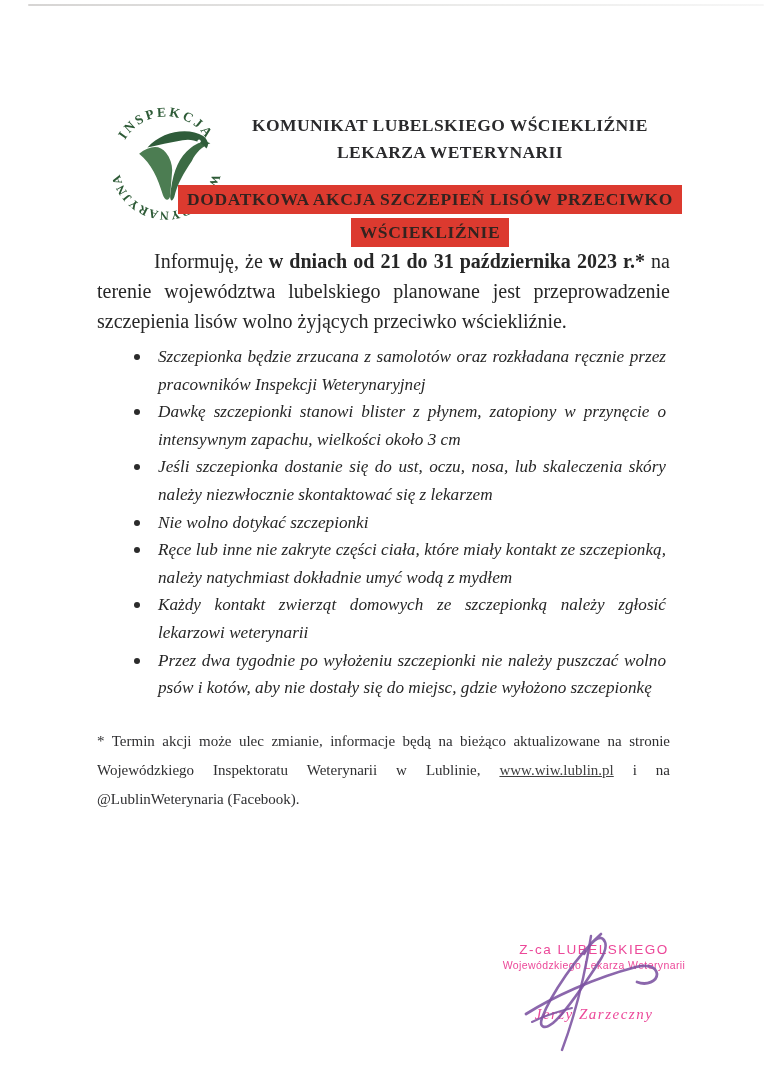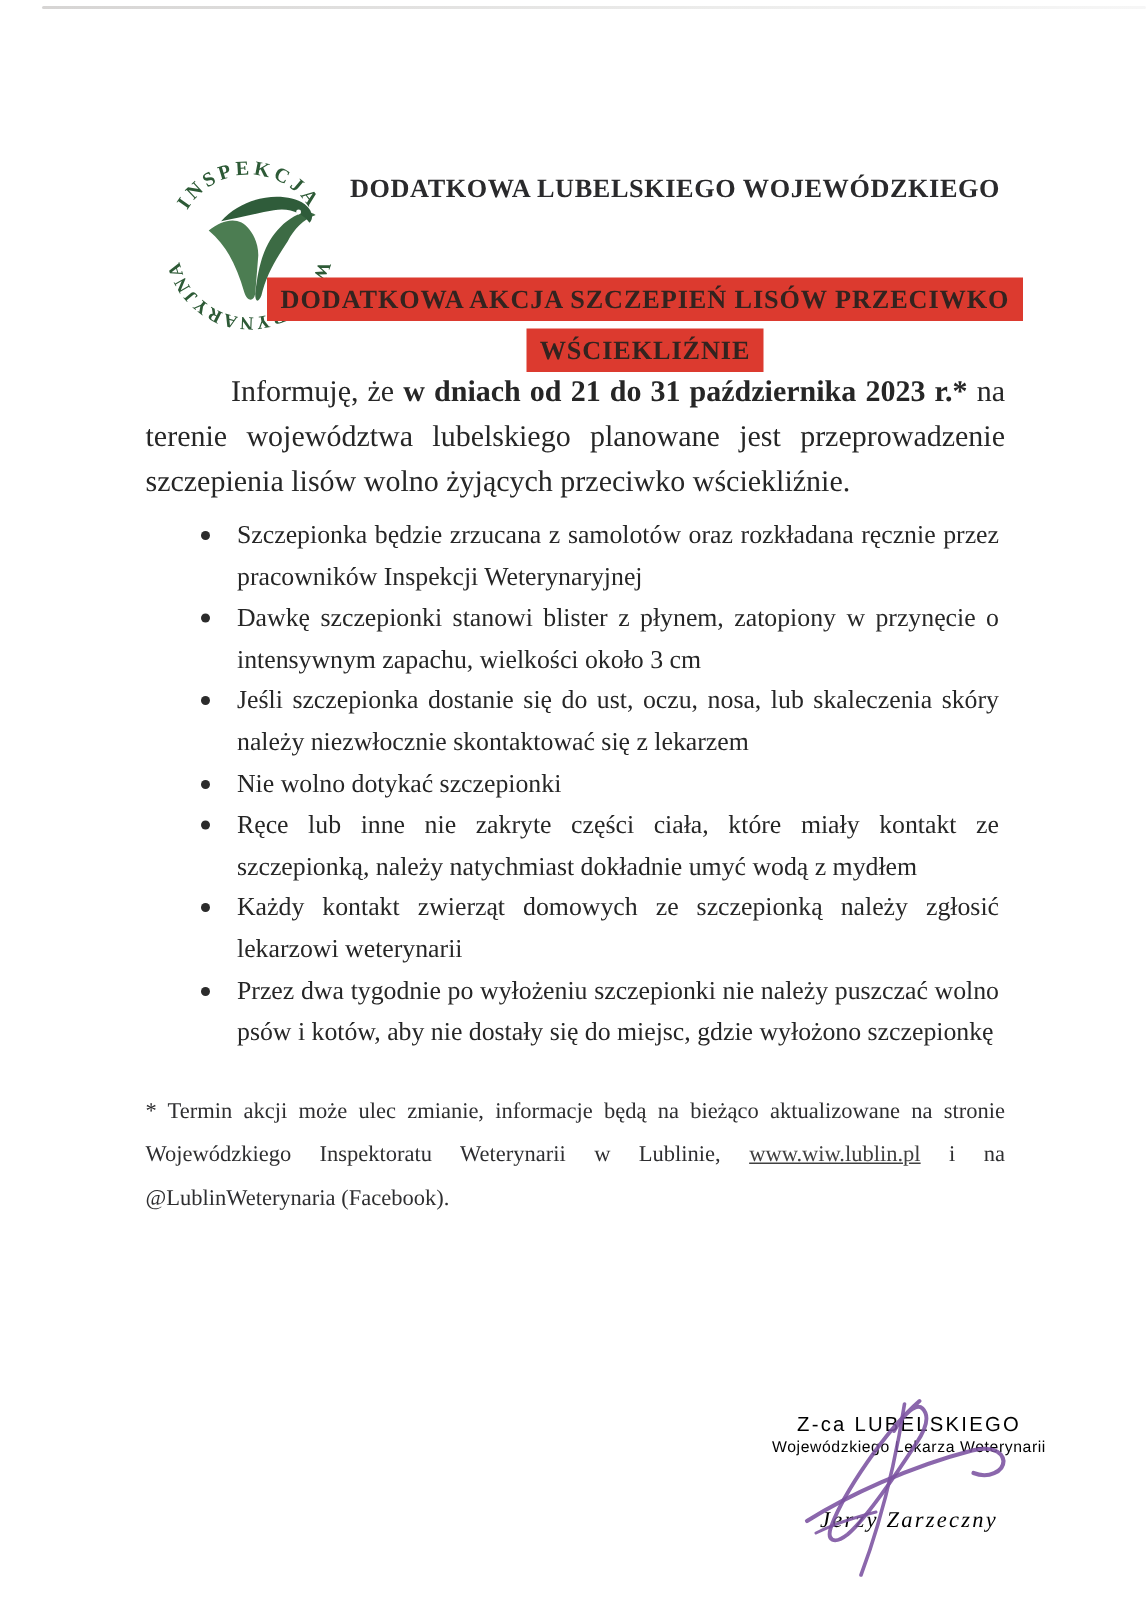--- a/index.html
+++ b/index.html
@@ -42,41 +42,41 @@
     padding:4px 9px 5px 9px;
     -webkit-box-decoration-break:clone; box-decoration-break:clone;
   }
   
   .doc-body { position:absolute; left:97px; top:246px; width:573px; }
   .intro {
     margin:0; font-size:20px; line-height:30px;
     text-align:justify; text-indent:57px;
   }
   .bullets {
-    margin:7px 4px 0 0; padding:0; list-style:none;
+    margin:7px 4px 0 0; padding:0; list-style:none;font-style:italic;
   }
   .bullets li {
     position:relative; padding-left:61px;
     font-size:17.2px; line-height:27.6px; text-align:justify;
   }
   .bullets li::before {
     content:""; position:absolute; left:37px; top:11px;
     width:6px; height:6px; border-radius:50%; background:#2b2b2b;
   }
   .footnote {
     margin:25px 0 0 0; font-size:15px; line-height:29px; text-align:justify;
     color:#2e2e30;
   }
   .footnote a {
     color:#404040; text-decoration:underline; cursor:pointer;
   }
   
   .stamp {
-    position:absolute; left:488px; top:942px; width:236px;
-    text-align:center; color:#000000;
+    position:absolute; left:476px; top:942px; width:236px;
+    text-align:center; color:#ec4899;
     font-family:"Liberation Sans", sans-serif;
   }
   .stamp-line1 { font-size:13.5px; letter-spacing:1.5px; }
   .stamp-line2 { font-size:10.5px; letter-spacing:.4px; margin-top:2px; }
   .stamp-name  { font-family:"Liberation Serif", serif; font-style:italic;
                  font-size:15px; letter-spacing:1.5px; margin-top:35px; }
   .signature-svg {
     position:absolute; left:22px; top:-18px; width:190px; height:135px;
     pointer-events:none;
   }
@@ -105,21 +105,22 @@
         <path d="M34,50 C44,42 54,41 60,49 C64,54 66,60 66,66 L64,91 C63,96 59,96 57,90 C52,73 46,60 34,50 Z" fill="#4c7d52"></path>
         <path d="M64,91 C66,72 70,58 80,48 C88,40 97,36 103,40 C95,43 89,49 85,57 C77,69 71,79 68,92 C66,97 64,96 64,91 Z" fill="#3c6b44"></path>
         <path d="M42,44 C56,28 82,24 96,33 C101,37 102,42 99,45 C95,39 86,35 76,37 C64,39 52,42 42,44 Z" fill="#2f5c3a"></path>
         <circle cx="92" cy="38" r="1.6" fill="#ffffff"></circle>
       </g>
     </svg>
   </div>
 
   <header class="doc-header">
     <h1 class="doc-title">
-      <span style="display:block">DODATKOWA LUBELSKIEGO WOJEWÓDZKIEGO</span>
+      <span style="display:block">KOMUNIKAT LUBELSKIEGO WŚCIEKLIŹNIE</span>
+      <span style="display:block">LEKARZA WETERYNARII</span>
     </h1>
   </header>
 
   <div class="banner-wrap">
     <span class="banner-text">DODATKOWA AKCJA SZCZEPIEŃ LISÓW PRZECIWKO WŚCIEKLIŹNIE</span>
   </div>
 
   <main class="doc-body">
     <p class="intro"><span>Informuję, że </span><strong>w dniach od 21 do 31 października 2023 r.*</strong><span> na terenie województwa lubelskiego planowane jest przeprowadzenie szczepienia lisów wolno żyjących przeciwko wściekliźnie.</span></p>
 

